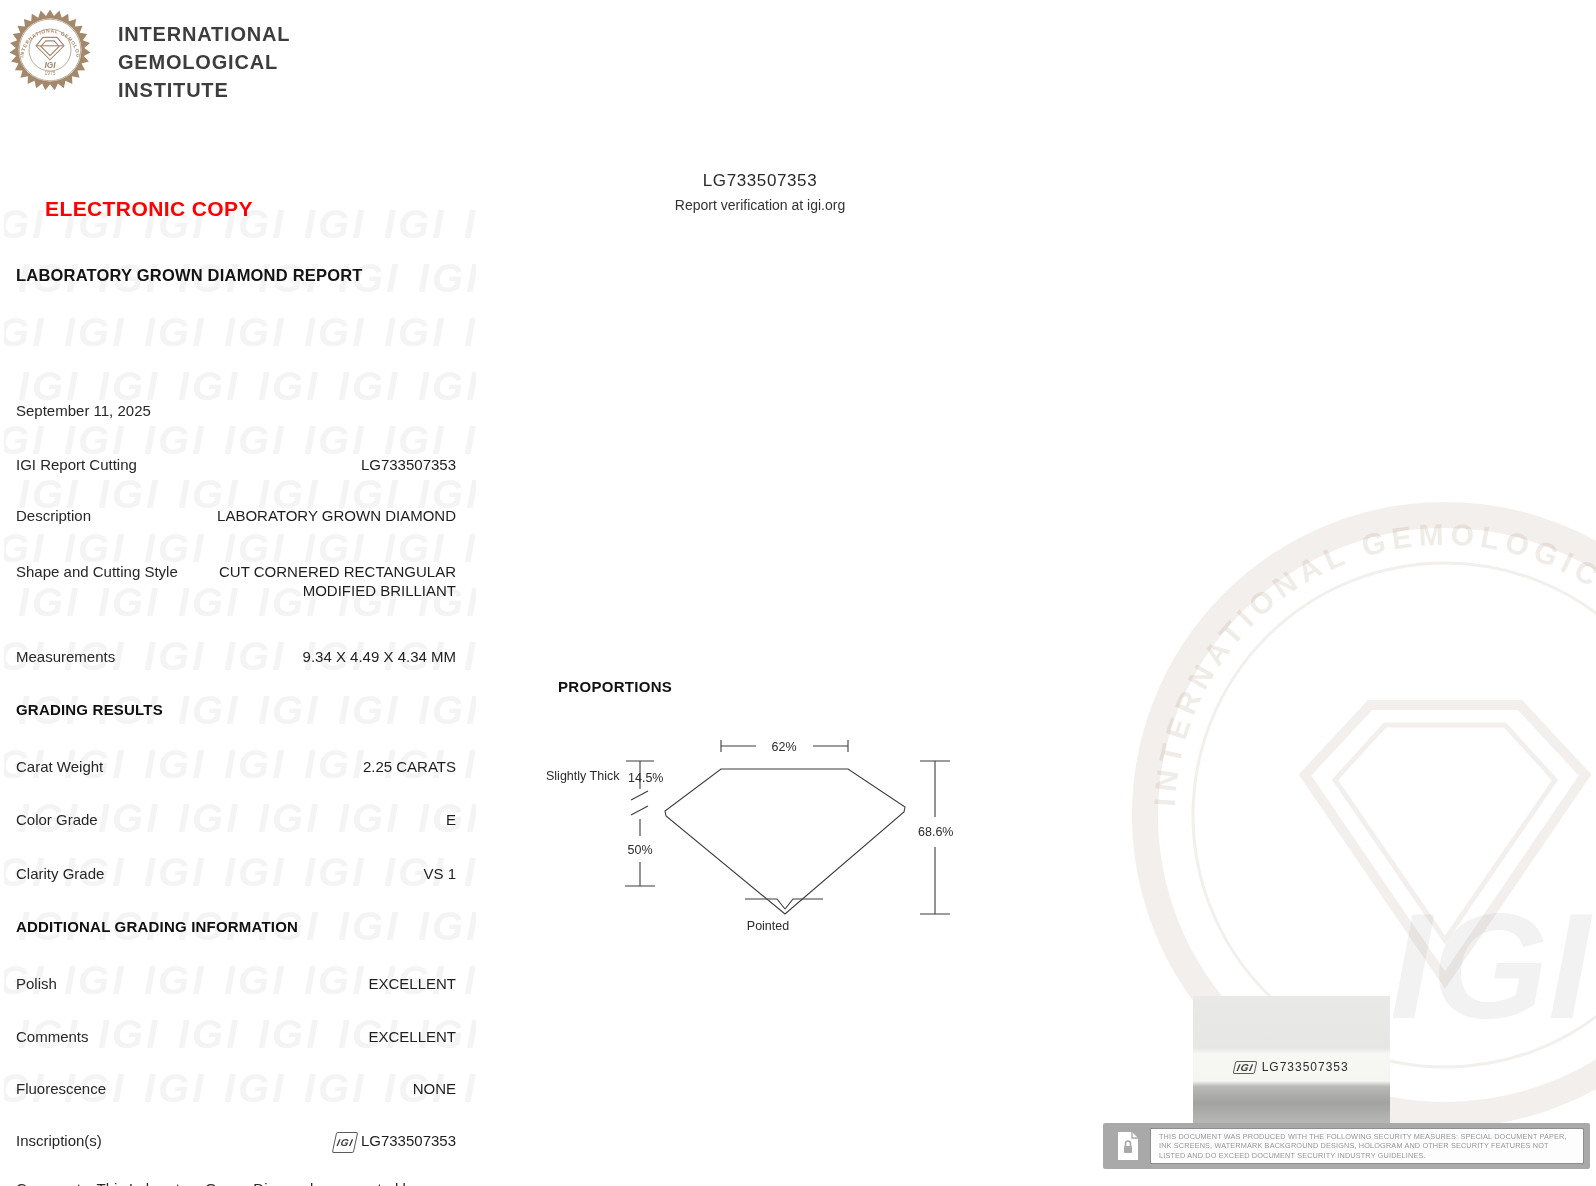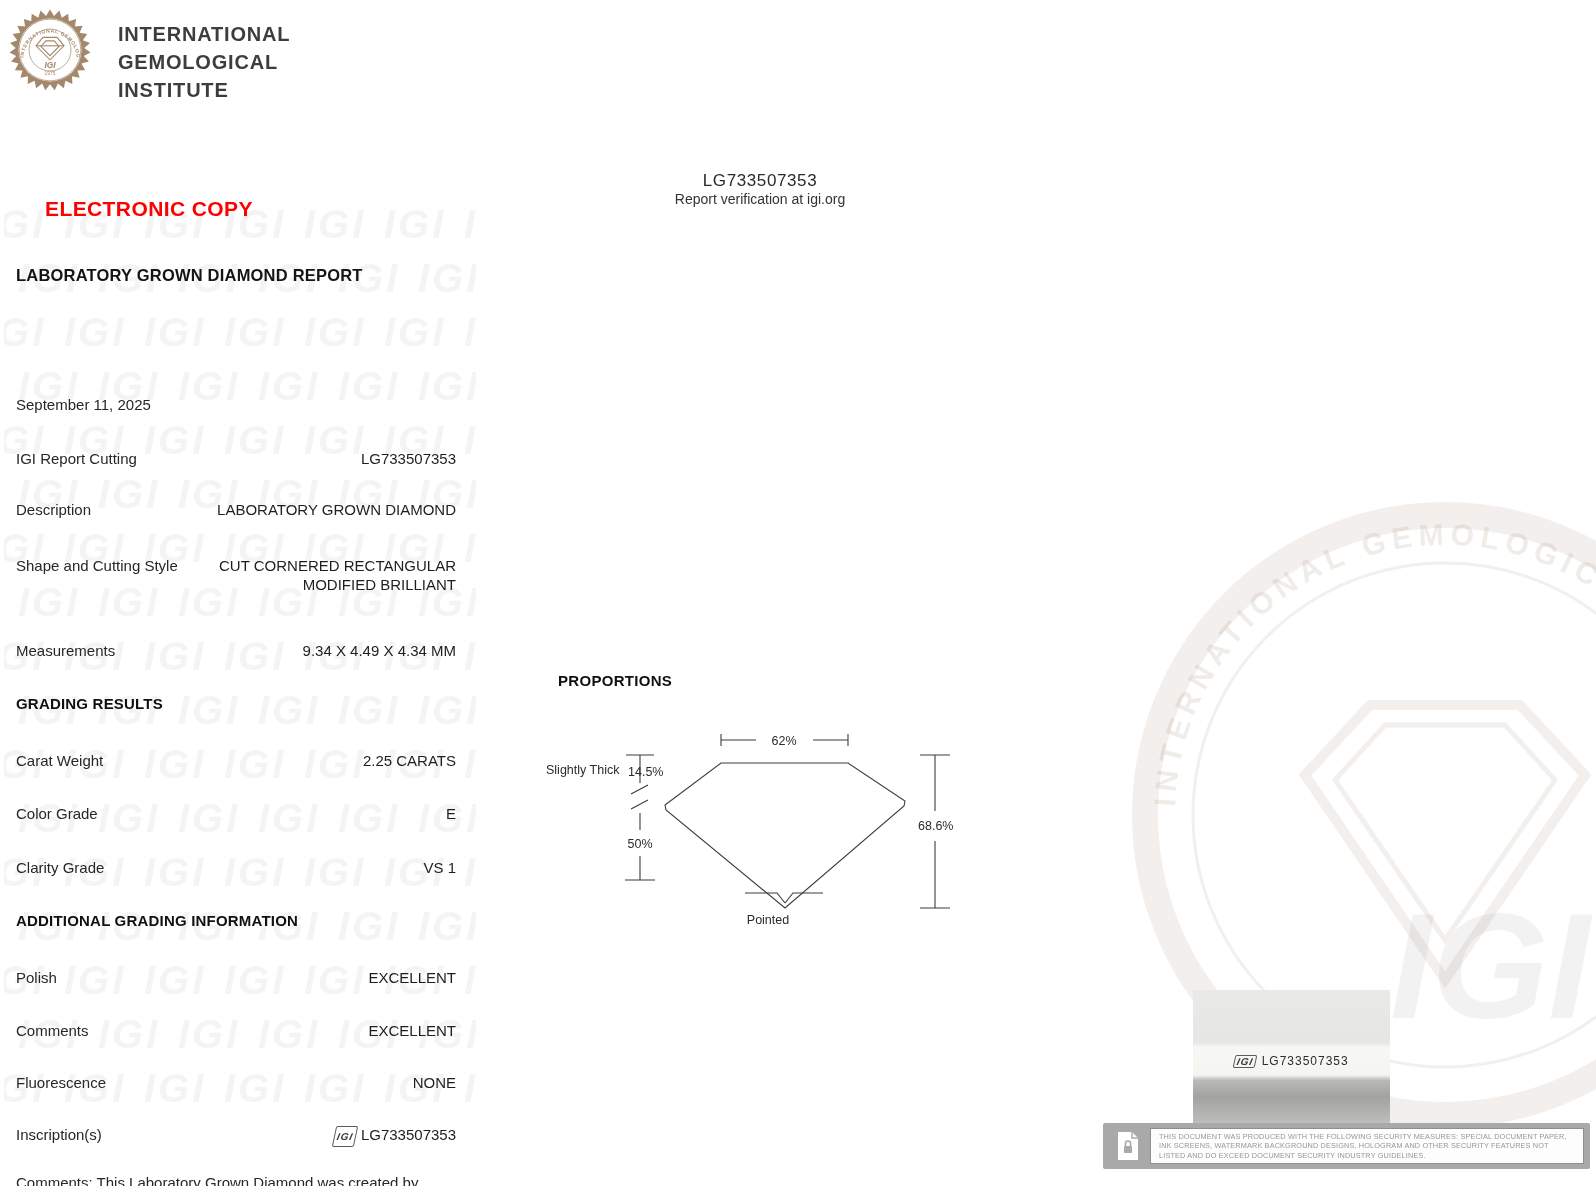--- a/index.html
+++ b/index.html
@@ -4,21 +4,21 @@
 <style>
   html,body{margin:0;padding:0;background:#e8e8e8;}
   .page{position:relative;width:1596px;height:1186px;background:#ffffff;overflow:hidden;
         font-family:"Liberation Sans",sans-serif;color:#2e2e2e;}
   .abs{position:absolute;}
   
   .org-title{font-size:20px;font-weight:bold;line-height:28px;letter-spacing:.8px;color:#3d3d3d;}
   .ecopy{font-size:21px;font-weight:bold;letter-spacing:.4px;color:#fe0000;}
   .rpt-title{font-size:16.5px;font-weight:bold;letter-spacing:.2px;color:#141414;}
   .top-num{font-size:17px;letter-spacing:.6px;color:#2a2a2a;text-align:center;}
-  .top-verif{font-size:14px;color:#333;text-align:center;}
+  .top-verif{font-size:14px;color:#333;text-align:center;margin-top:6px;}
   
   .lrow{position:absolute;left:16px;width:440px;display:flex;justify-content:space-between;
         font-size:15px;line-height:19px;color:#272727;}
   .lrow .val{text-align:right;white-space:pre-line;color:#1e1e1e;}
   .sect-h{position:absolute;left:16px;font-size:15px;font-weight:bold;color:#101010;letter-spacing:.2px;}
   .comments{position:absolute;left:16px;width:454px;font-size:15px;line-height:19.5px;color:#272727;white-space:pre-line;}
   .igi-glyph{font-style:italic;font-weight:bold;font-size:10px;letter-spacing:1px;color:#3a3a3a;
              border:1px solid #5a5a5a;border-radius:2px;padding:0 2px;transform:skewX(-12deg);display:inline-block;margin-right:5px;}
   
   #wm-pattern{position:absolute;left:4px;top:202px;width:472px;height:902px;overflow:hidden;z-index:0;}

